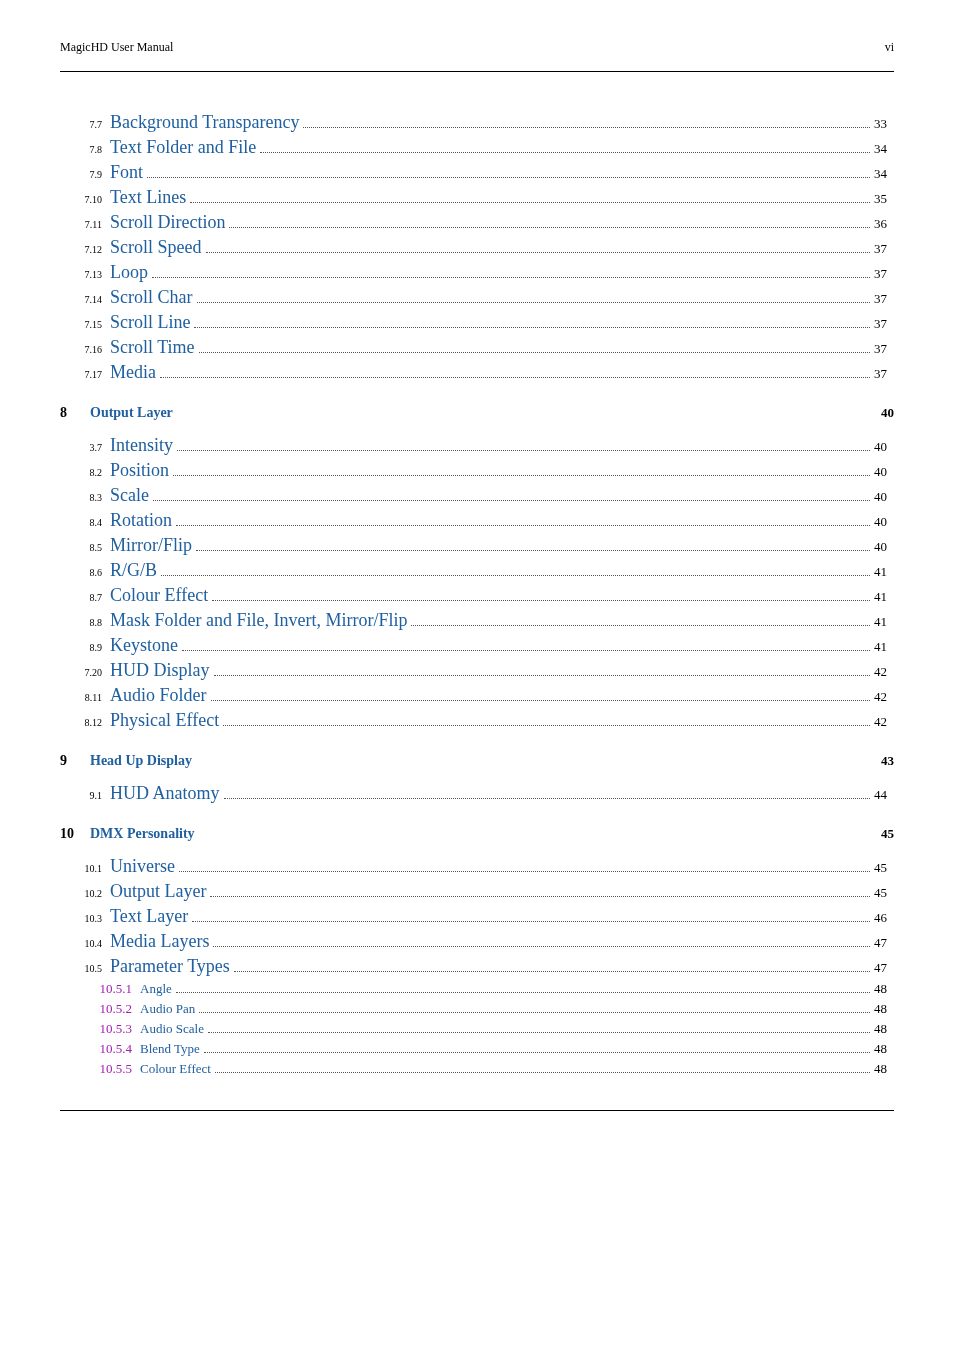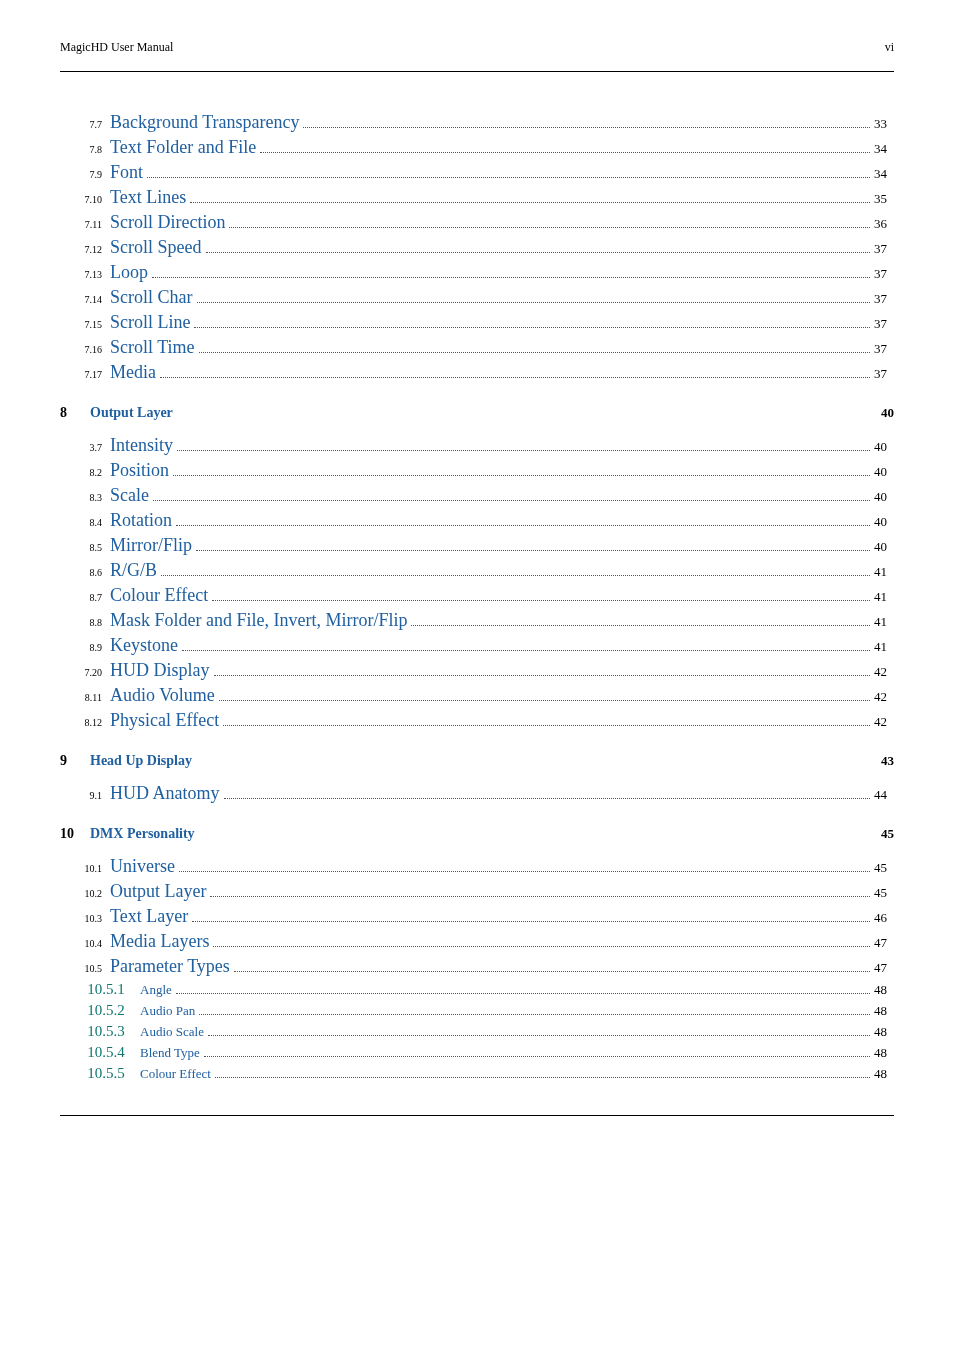--- a/index.html
+++ b/index.html
@@ -86,24 +86,24 @@
       min-width: 20px;
       text-align: left;
     }
     .toc-row-sub {
       display: flex;
       align-items: baseline;
       margin-bottom: 4px;
       padding-left: 20px;
     }
     .toc-num-sub {
-      font-size: 15px;
-      color: #0f766e;
+      font-size: 13px;
+      color: #a21caf;
       min-width: 60px;
-      text-align: center;
+      text-align: right;
       padding-right: 8px;
     }
     .toc-label-sub {
       font-size: 13px;
       color: #2060a0;
       white-space: nowrap;
     }
     .footer-line {
       position: absolute;
       bottom: 30px;
@@ -249,21 +249,21 @@
         <span class="toc-page">41</span>
       </div>
       <div class="toc-row">
         <span class="toc-num">7.20</span>
         <span class="toc-label">HUD Display</span>
         <span class="toc-dots"></span>
         <span class="toc-page">42</span>
       </div>
       <div class="toc-row">
         <span class="toc-num">8.11</span>
-        <span class="toc-label">Audio Volume</span>
+        <span class="toc-label">Audio Folder</span>
         <span class="toc-dots"></span>
         <span class="toc-page">42</span>
       </div>
       <div class="toc-row">
         <span class="toc-num">8.12</span>
         <span class="toc-label">Physical Effect</span>
         <span class="toc-dots"></span>
         <span class="toc-page">42</span>
       </div>
       <div class="section-heading">

